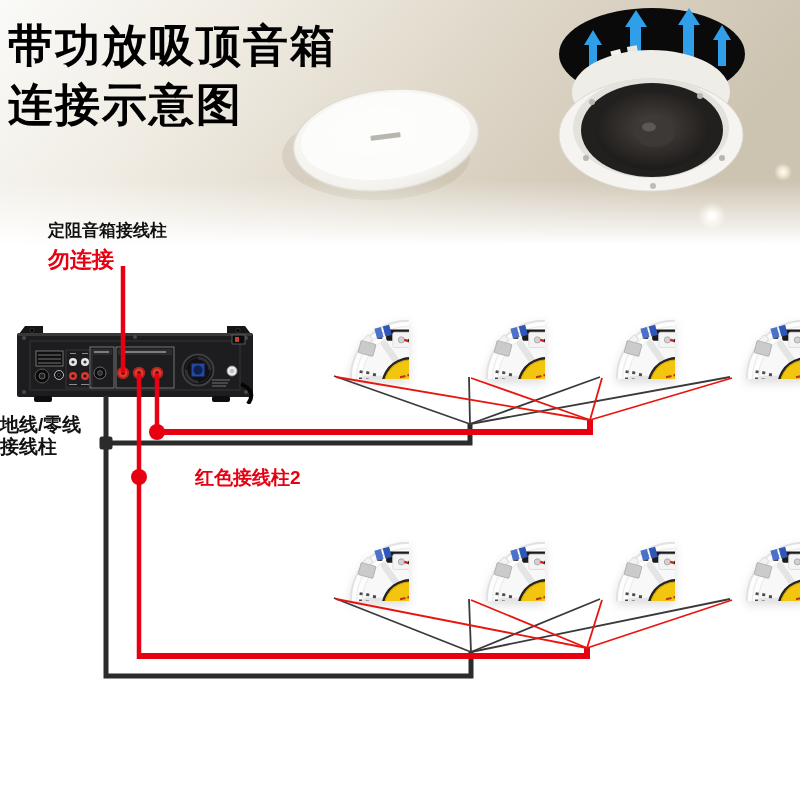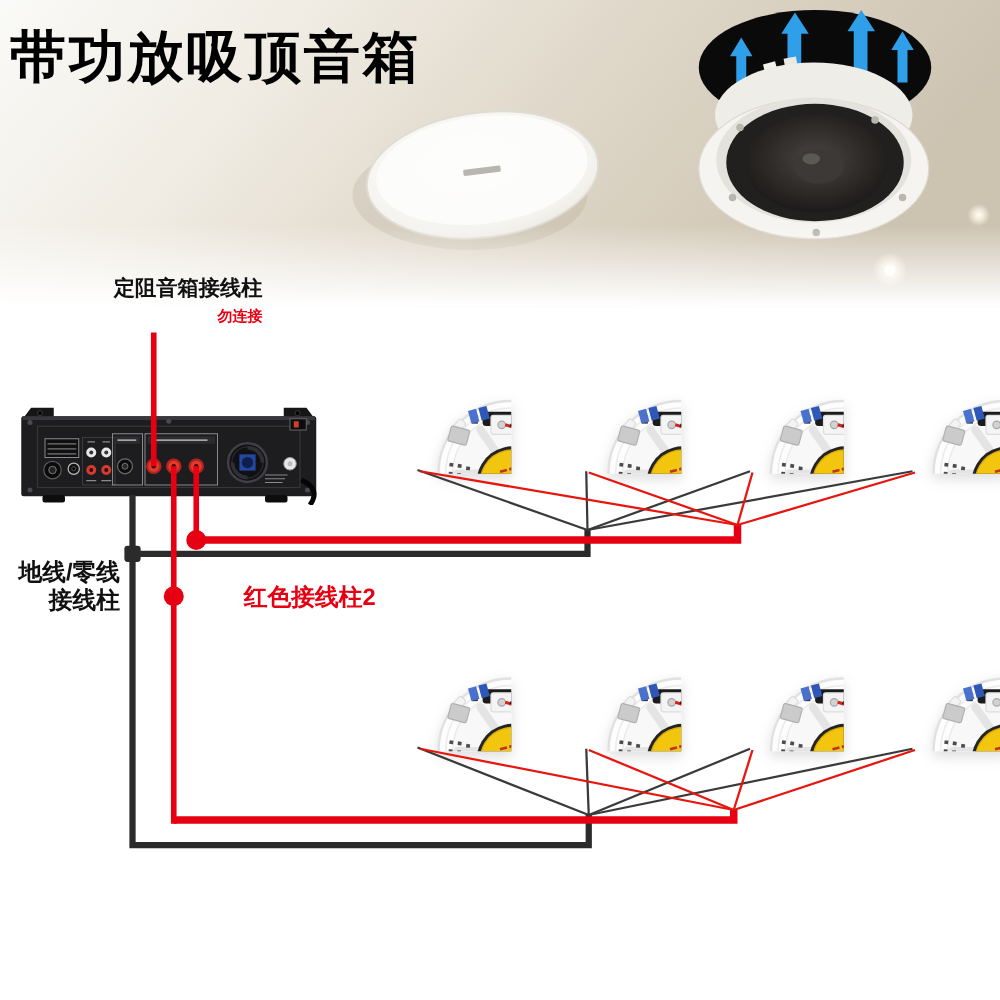--- a/index.html
+++ b/index.html
@@ -16,26 +16,26 @@
   .spk svg{width:100%;height:100%;display:block;}
   
   .amp{left:16px;top:326px;width:238px;height:78px;z-index:3;}
   .amp svg{width:100%;height:100%;display:block;}
   
   .wires{left:0;top:0;width:800px;height:800px;z-index:4;pointer-events:none;}
   
   .lbl{z-index:5;font-weight:bold;white-space:nowrap;}
   .lbl.black{color:#111;}
   .lbl.red{color:#e60012;}
-  .lbl-center{text-align:right;}
+  .lbl-center{text-align:left;}
   .lbl-const{left:48px;top:219px;width:162px;font-size:17px;}
-  .lbl-noconn{left:48px;top:245px;width:162px;font-size:12px;}
+  .lbl-noconn{left:48px;top:245px;width:162px;font-size:22px;}
   .lbl-red1{left:168px;top:406px;font-size:19px;}
   .lbl-red2{left:155px;top:465px;font-size:19px;margin-left:40px;}
-  .lbl-ground{left:0px;top:448px;width:96px;font-size:19px;line-height:1.18;}
+  .lbl-ground{left:0px;top:414px;width:96px;font-size:19px;line-height:1.18;}
   
   .notice{left:0;top:697px;width:800px;height:103px;background:#e60012;z-index:6;color:#fff;}
 </style>
 </head>
 <body>
 
 <div class="stage">
 
   <svg width="0" height="0" style="position:absolute" aria-hidden="true">
     <defs>
@@ -175,20 +175,21 @@
       </g>
     </g>
     <circle cx="712" cy="216" r="14" fill="url(#glow)"></circle>
     <circle cx="712" cy="216" r="4.5" fill="#fffef8"></circle>
     <circle cx="783" cy="172" r="9" fill="url(#glow)"></circle>
     <rect x="0" y="180" width="800" height="65" fill="url(#fadewhite)"></rect>
   </svg>
 
   <div class="abs title">
     <div>带功放吸顶音箱</div>
+    <div>连接示意图</div>
   </div>
 
   <div class="abs spk" style="left:285px;top:255px">
       <svg viewBox="-65 -65 130 130">
         <use href="#spk"></use>
       </svg>
     </div>
   <div class="abs spk" style="left:421px;top:255px">
       <svg viewBox="-65 -65 130 130">
         <use href="#spk"></use>

